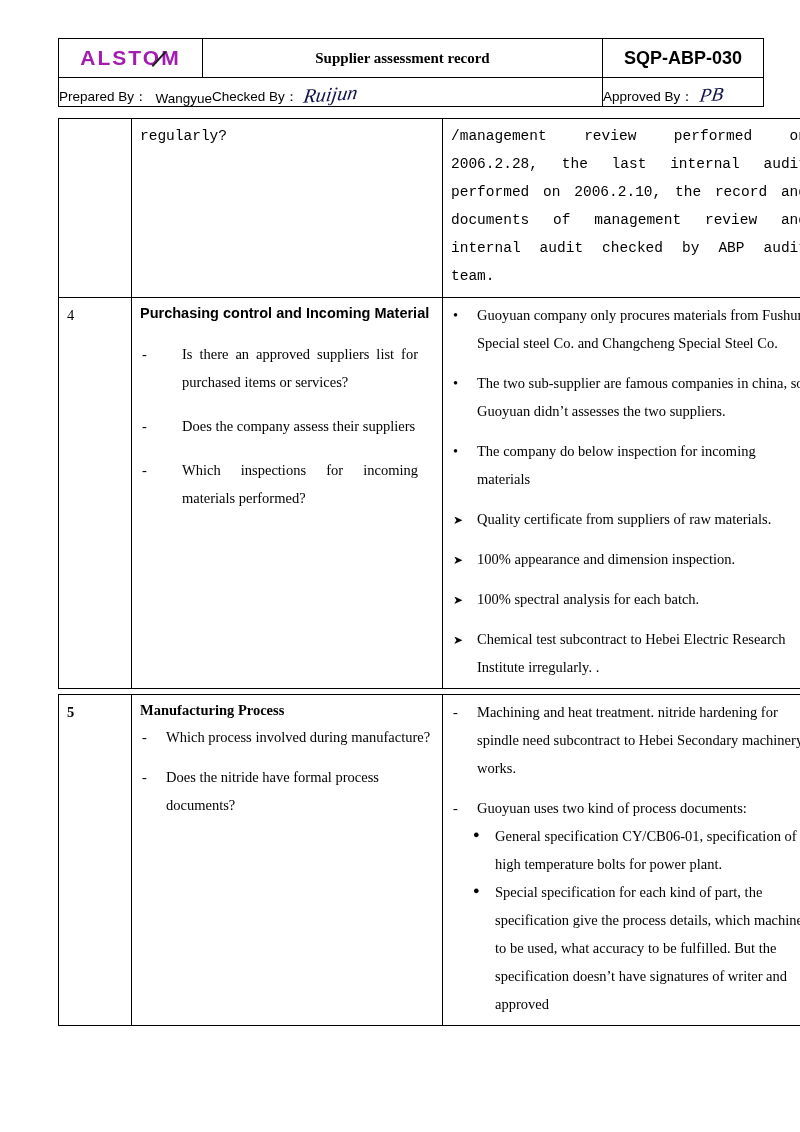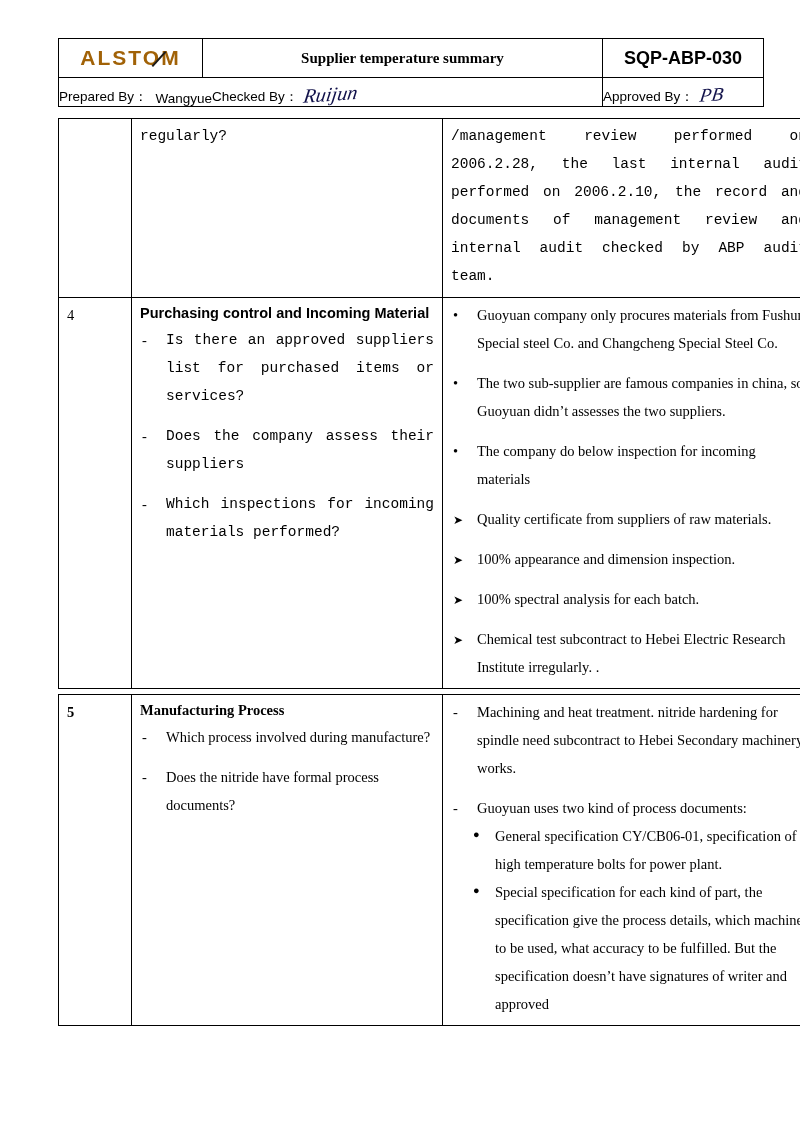--- a/index.html
+++ b/index.html
@@ -49,21 +49,21 @@
   .logo-box {
     display: inline-block;
     background: #ffffff;
     padding: 2px 4px;
   }
   .logo-text {
     font-family: "Liberation Sans", sans-serif;
     font-weight: bold;
     font-size: 21px;
     letter-spacing: 2px;
-    color: #a16207;
+    color: #a21caf;
     position: relative;
     display: inline-block;
   }
   .logo-slash {
     position: absolute;
     width: 20px;
     height: 2px;
     background: #1b1b1b;
     transform: rotate(-48deg);
     top: 12px;
@@ -166,21 +166,21 @@
     padding-left: 26px;
     margin: 0 0 12px 0;
     line-height: 1.93;
   }
   ul.plain > li:last-child { margin-bottom: 0; }
   ul.plain > li .bullet {
     position: absolute;
     left: 2px;
     top: 0;
   }
-  li.justify p { text-align: justify; text-justify: inter-word; margin: 0; font-family: Liberation Mono, monospace; }
+  li.justify p { text-align: justify; text-justify: inter-word; margin: 16px; }
   li p { margin: 0; }
 
   .b-dash::before  { content: "-"; }
   .b-dot::before   { content: "\2022"; }
   .b-arrow::before { content: "\27A4"; font-size: 12px; }
   .b-hollow::before{ content: "\25CF"; font-size: 11px; }
 
   .tight > li { margin-bottom: 0; }
   .sub-list {
     list-style: none;
@@ -212,21 +212,21 @@
       <tbody>
           <tr>
         <td class="logo-cell">
           <span class="logo-box">
             <span class="logo-text">
               <span>ALSTOM</span>
               <span class="logo-slash"></span>
             </span>
           </span>
         </td>
-        <td class="title-cell">Supplier temperature summary</td>
+        <td class="title-cell">Supplier assessment record</td>
         <td class="doc-cell">SQP-ABP-030</td>
       </tr>
       <tr class="sig-row">
         <td colspan="2">
           <div class="sig-inner">
             <span class="sig-label">Prepared By：</span>
             <span class="sig-value">Wangyue</span>
             <span class="sig-label" style="">Checked By：</span>
             <span class="sig-mark">Ruijun</span>
           </div>

